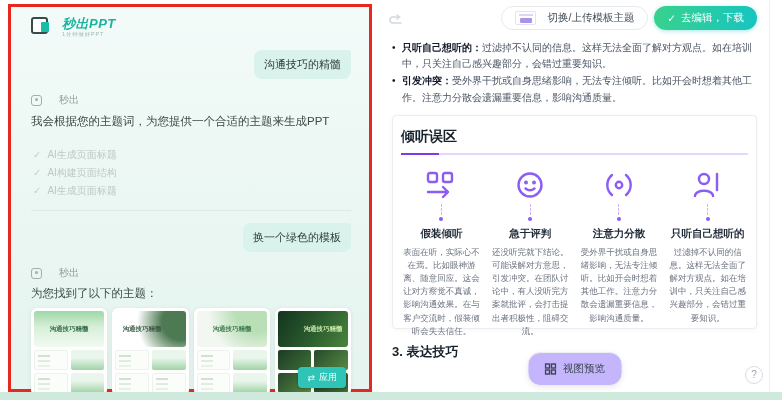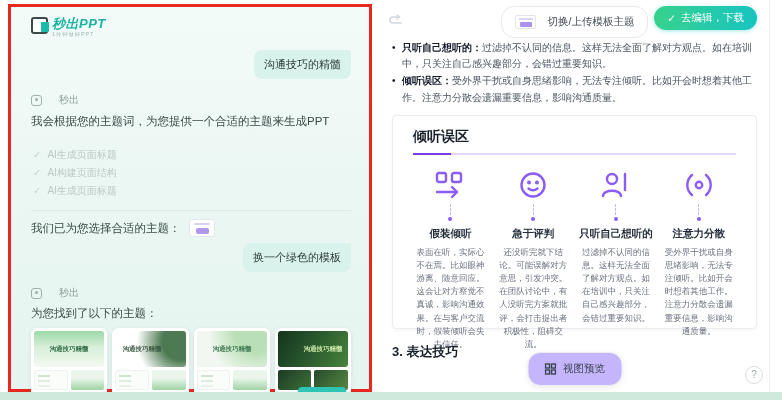--- a/index.html
+++ b/index.html
@@ -8,21 +8,21 @@
 
   
   .bottom-strip { position:absolute; left:0; bottom:0; width:782px; height:8px; background:#cfeadd; }
   .right-divider { position:absolute; left:769px; top:0; width:1px; height:392px; background:#edf0f2; }
 
   
   .left-panel { position:absolute; left:8px; top:4px; width:364px; height:388px;
     background:linear-gradient(180deg,#f3fbf9 0%,#e9f6f1 60%,#e6f4ef 100%);
     border:3px solid #e8281e; padding:10px 18px 10px 20px; display:flex; flex-direction:column; }
 
-  .logo-row { display:flex; align-items:flex-start; gap:4px; margin-bottom:6px; }
+  .logo-row { display:flex; align-items:flex-start; gap:14px; margin-bottom:6px; }
   .logo-mark { width:17px; height:17px; border:2px solid #3a4a49; border-radius:3px; position:relative; background:#fff; }
   .logo-mark::after { content:""; position:absolute; right:-3px; top:3px; width:8px; height:10px; background:#19bca6; border-radius:1px; }
   .logo-texts { display:flex; flex-direction:column; }
   .logo-title { font-size:13px; font-weight:bold; font-style:italic; color:#19b3a0; letter-spacing:0.5px; line-height:14px; }
   .logo-tagline { font-size:6px; color:#9db7b2; letter-spacing:1px; transform:scale(.9); transform-origin:left top; }
 
   .chat { flex:1; display:flex; flex-direction:column; font-size:11px; color:#333; }
   .bubble-user { align-self:flex-end; background:#d9f2ec; color:#2e3c3a; font-size:11px;
     padding:7px 10px; border-radius:8px 2px 8px 8px; margin:4px 0 10px; }
   .bot-row { display:flex; align-items:center; gap:17px; color:#8b9a98; font-size:10px; margin:4px 0 6px; }
@@ -66,39 +66,39 @@
   .mini-dark2 { background:linear-gradient(135deg,#27492a,#578a43); }
 
   .apply-btn { position:absolute; right:5px; bottom:8px; background:#2ec4b6; color:#fff;
     font-size:9px; padding:4px 9px; border-radius:4px; display:flex; align-items:center; gap:4px;
     box-shadow:0 1px 3px rgba(0,0,0,.25); border:none; cursor:pointer; }
 
   
   .right-panel { position:absolute; left:380px; top:0; width:389px; height:392px; background:#fff; }
   .toolbar { position:relative; height:36px; }
   .undo-icon { position:absolute; left:8px; top:12px; color:#d4d9dd; }
-  .switch-pill { position:absolute; left:50%; transform:translateX(-50%); top:6px; height:32px;
+  .switch-pill { position:absolute; left:50%; transform:translateX(-50%); top:6px; height:24px;
     display:flex; align-items:center; gap:12px; padding:0 13px; border:1px solid #e7e9ed; border-radius:13px;
     background:#fff; cursor:pointer; }
   .switch-thumb { width:21px; height:14px; border:1px solid #e2e4ee; border-radius:2px; position:relative; overflow:hidden; background:#fff; }
   .switch-thumb::before { content:""; position:absolute; left:3px; top:2px; width:14px; height:2px; background:#ddd6f2; }
   .switch-thumb::after { content:""; position:absolute; left:4px; top:6px; width:12px; height:5px; background:#9b7fe8; border-radius:1px; opacity:.85; }
   .switch-label { font-size:10.5px; color:#404a55; }
   .edit-btn { position:absolute; right:12px; top:6px; height:24px; display:flex; align-items:center; gap:5px;
     padding:0 13px; border:none; border-radius:13px; color:#fff; font-size:10.5px; cursor:pointer;
     background:linear-gradient(90deg,#38d28d 0%,#17c4c0 100%); box-shadow:0 1px 4px rgba(23,196,192,.4); }
 
   .doc { padding:4px 12px 0 12px; }
   .bullet { display:flex; font-size:10px; color:#4b5563; line-height:1.62; margin-bottom:1px; }
   .bullet-dot { width:10px; color:#111827; flex:none; }
   .bullet p { flex:1; }
   .bullet b { color:#111827; }
 
   .pit-card { margin-top:9px; border:1px solid #ececf2; border-radius:4px; background:#fff;
-    box-shadow:0 1px 5px rgba(0,0,0,.04); padding:12px 20px 10px; height:214px; }
+    box-shadow:0 1px 5px rgba(0,0,0,.04); padding:12px 8px 10px; height:214px; }
   .pit-title { font-size:14px; font-weight:bold; color:#17202b; }
   .pit-underline { height:2px; margin-top:7px;
     background:linear-gradient(90deg,#7c3aed 0 38px,#e4d7fb 38px 100%); }
   .pit-cols { display:grid; grid-template-columns:repeat(4,1fr); gap:8px; margin-top:14px; }
   .pit-col { display:flex; flex-direction:column; align-items:center; }
   .pit-icon { height:32px; display:flex; align-items:center; justify-content:center; }
   .pit-connector { width:0; height:11px; border-left:1px dashed #c9b8f5; margin-top:3px; }
   .pit-dot { width:4px; height:4px; border-radius:50%; background:#8b5cf6; margin-top:2px; }
   .pit-head { font-size:10.5px; font-weight:bold; color:#1f2937; margin-top:6px; white-space:nowrap; }
   .pit-text { font-size:8.5px; color:#6b7280; line-height:1.55; text-align:center; margin-top:5px; }
@@ -146,24 +146,20 @@
         <span>AI构建页面结构</span>
       </div>
       <div class="step">
         <span class="step-check">✓</span>
         <span>AI生成页面标题</span>
       </div>
     </div>
 
     <div class="divider"></div>
 
-    <div class="chosen-row">
-      <span>我们已为您选择合适的主题：</span>
-      <span class="mini-thumb"></span>
-    </div>
 
     <div class="bubble-user">换一个绿色的模板</div>
 
     <div class="bot-row">
       <span class="bot-avatar"></span>
       <span>秒出</span>
     </div>
 
     <div class="found-label">为您找到了以下的主题：</div>
 
@@ -241,21 +237,21 @@
   </div>
 
   <div class="doc">
 
     <div class="bullet">
       <span class="bullet-dot">•</span>
       <p><b>只听自己想听的：</b><span>过滤掉不认同的信息。这样无法全面了解对方观点。如在培训中，只关注自己感兴趣部分，会错过重要知识。</span></p>
     </div>
     <div class="bullet">
       <span class="bullet-dot">•</span>
-      <p><b>倾听误区：</b><span>受外界干扰或自身思绪影响，无法专注倾听。比如开会时想着其他工作。注意力分散会遗漏重要信息，影响沟通质量。</span></p>
+      <p><b>引发冲突：</b><span>受外界干扰或自身思绪影响，无法专注倾听。比如开会时想着其他工作。注意力分散会遗漏重要信息，影响沟通质量。</span></p>
     </div>
 
     <div class="pit-card">
       <div class="pit-title">倾听误区</div>
       <div class="pit-underline"></div>
       <div class="pit-cols">
 
         <div class="pit-col">
           <div class="pit-icon">
             <svg width="32" height="28" viewBox="0 0 32 28" fill="none" stroke="#8b5cf6" stroke-width="2.4" stroke-linecap="round" stroke-linejoin="round">
@@ -280,46 +276,46 @@
             </svg>
           </div>
           <div class="pit-connector"></div>
           <div class="pit-dot"></div>
           <div class="pit-head">急于评判</div>
           <div class="pit-text">还没听完就下结论。可能误解对方意思，引发冲突。在团队讨论中，有人没听完方案就批评，会打击提出者积极性，阻碍交流。</div>
         </div>
 
         <div class="pit-col">
           <div class="pit-icon">
+            <svg width="30" height="28" viewBox="0 0 30 28" fill="none" stroke="#8b5cf6" stroke-width="2.4" stroke-linecap="round">
+              <path d="M8 4 a13 13 0 0 0 0 20"></path>
+                <path d="M22 4 a13 13 0 0 1 0 20"></path>
+                <circle cx="15" cy="14" r="3.2"></circle>
+            </svg>
+          </div>
+          <div class="pit-connector"></div>
+          <div class="pit-dot"></div>
+          <div class="pit-head">注意力分散</div>
+          <div class="pit-text">受外界干扰或自身思绪影响，无法专注倾听。比如开会时想着其他工作。注意力分散会遗漏重要信息，影响沟通质量。</div>
+        </div>
+
+        <div class="pit-col">
+          <div class="pit-icon">
             <svg width="30" height="28" viewBox="0 0 30 28" fill="none" stroke="#8b5cf6" stroke-width="2.4" stroke-linecap="round" stroke-linejoin="round">
               <circle cx="11" cy="8" r="5"></circle>
                 <path d="M2 25 c0 -7 18 -7 18 0"></path>
                 <path d="M24 3 v16"></path>
             </svg>
           </div>
           <div class="pit-connector"></div>
           <div class="pit-dot"></div>
           <div class="pit-head">只听自己想听的</div>
           <div class="pit-text">过滤掉不认同的信息。这样无法全面了解对方观点。如在培训中，只关注自己感兴趣部分，会错过重要知识。</div>
         </div>
 
-        <div class="pit-col">
-          <div class="pit-icon">
-            <svg width="30" height="28" viewBox="0 0 30 28" fill="none" stroke="#8b5cf6" stroke-width="2.4" stroke-linecap="round">
-              <path d="M8 4 a13 13 0 0 0 0 20"></path>
-                <path d="M22 4 a13 13 0 0 1 0 20"></path>
-                <circle cx="15" cy="14" r="3.2"></circle>
-            </svg>
-          </div>
-          <div class="pit-connector"></div>
-          <div class="pit-dot"></div>
-          <div class="pit-head">注意力分散</div>
-          <div class="pit-text">受外界干扰或自身思绪影响，无法专注倾听。比如开会时想着其他工作。注意力分散会遗漏重要信息，影响沟通质量。</div>
-        </div>
-
       </div>
     </div>
 
     <div class="sec-heading">3. 表达技巧</div>
   </div>
 
   <div class="preview-pill">
     <svg width="12" height="12" viewBox="0 0 12 12" fill="none" stroke="#3c4650" stroke-width="1.4">
       <rect x="1" y="1" width="4" height="4"></rect>
         <rect x="7" y="1" width="4" height="4"></rect>

